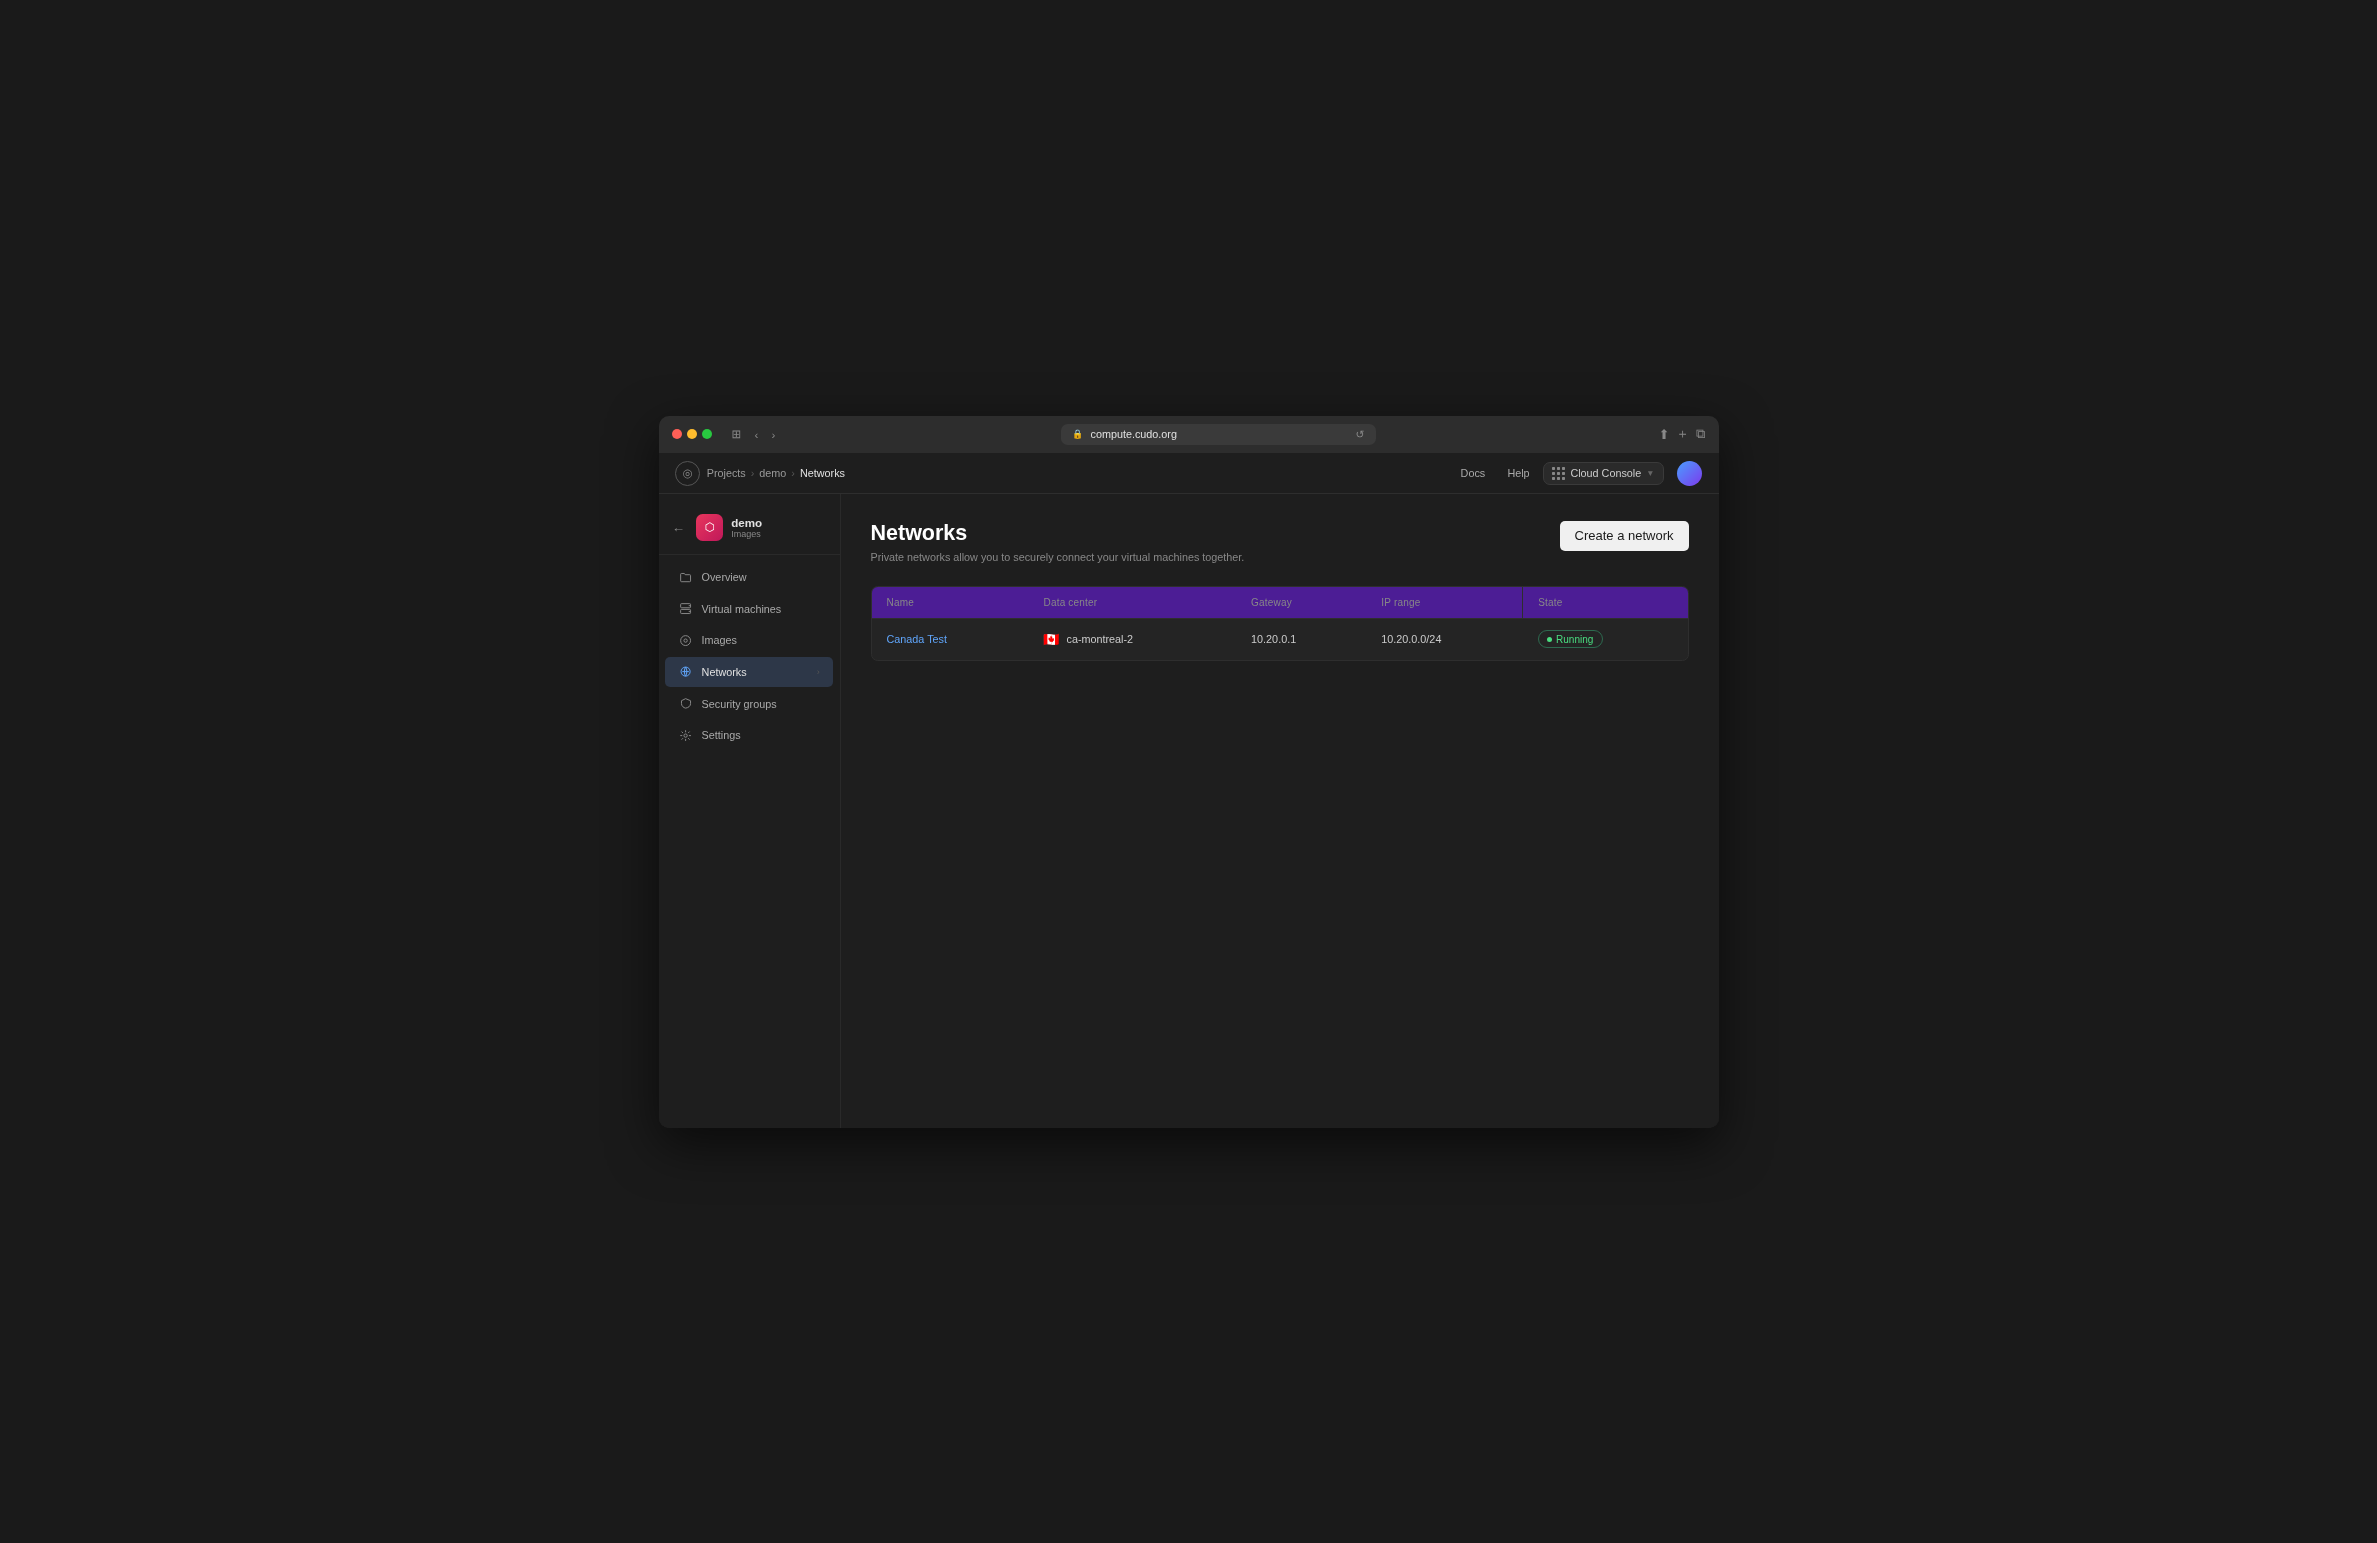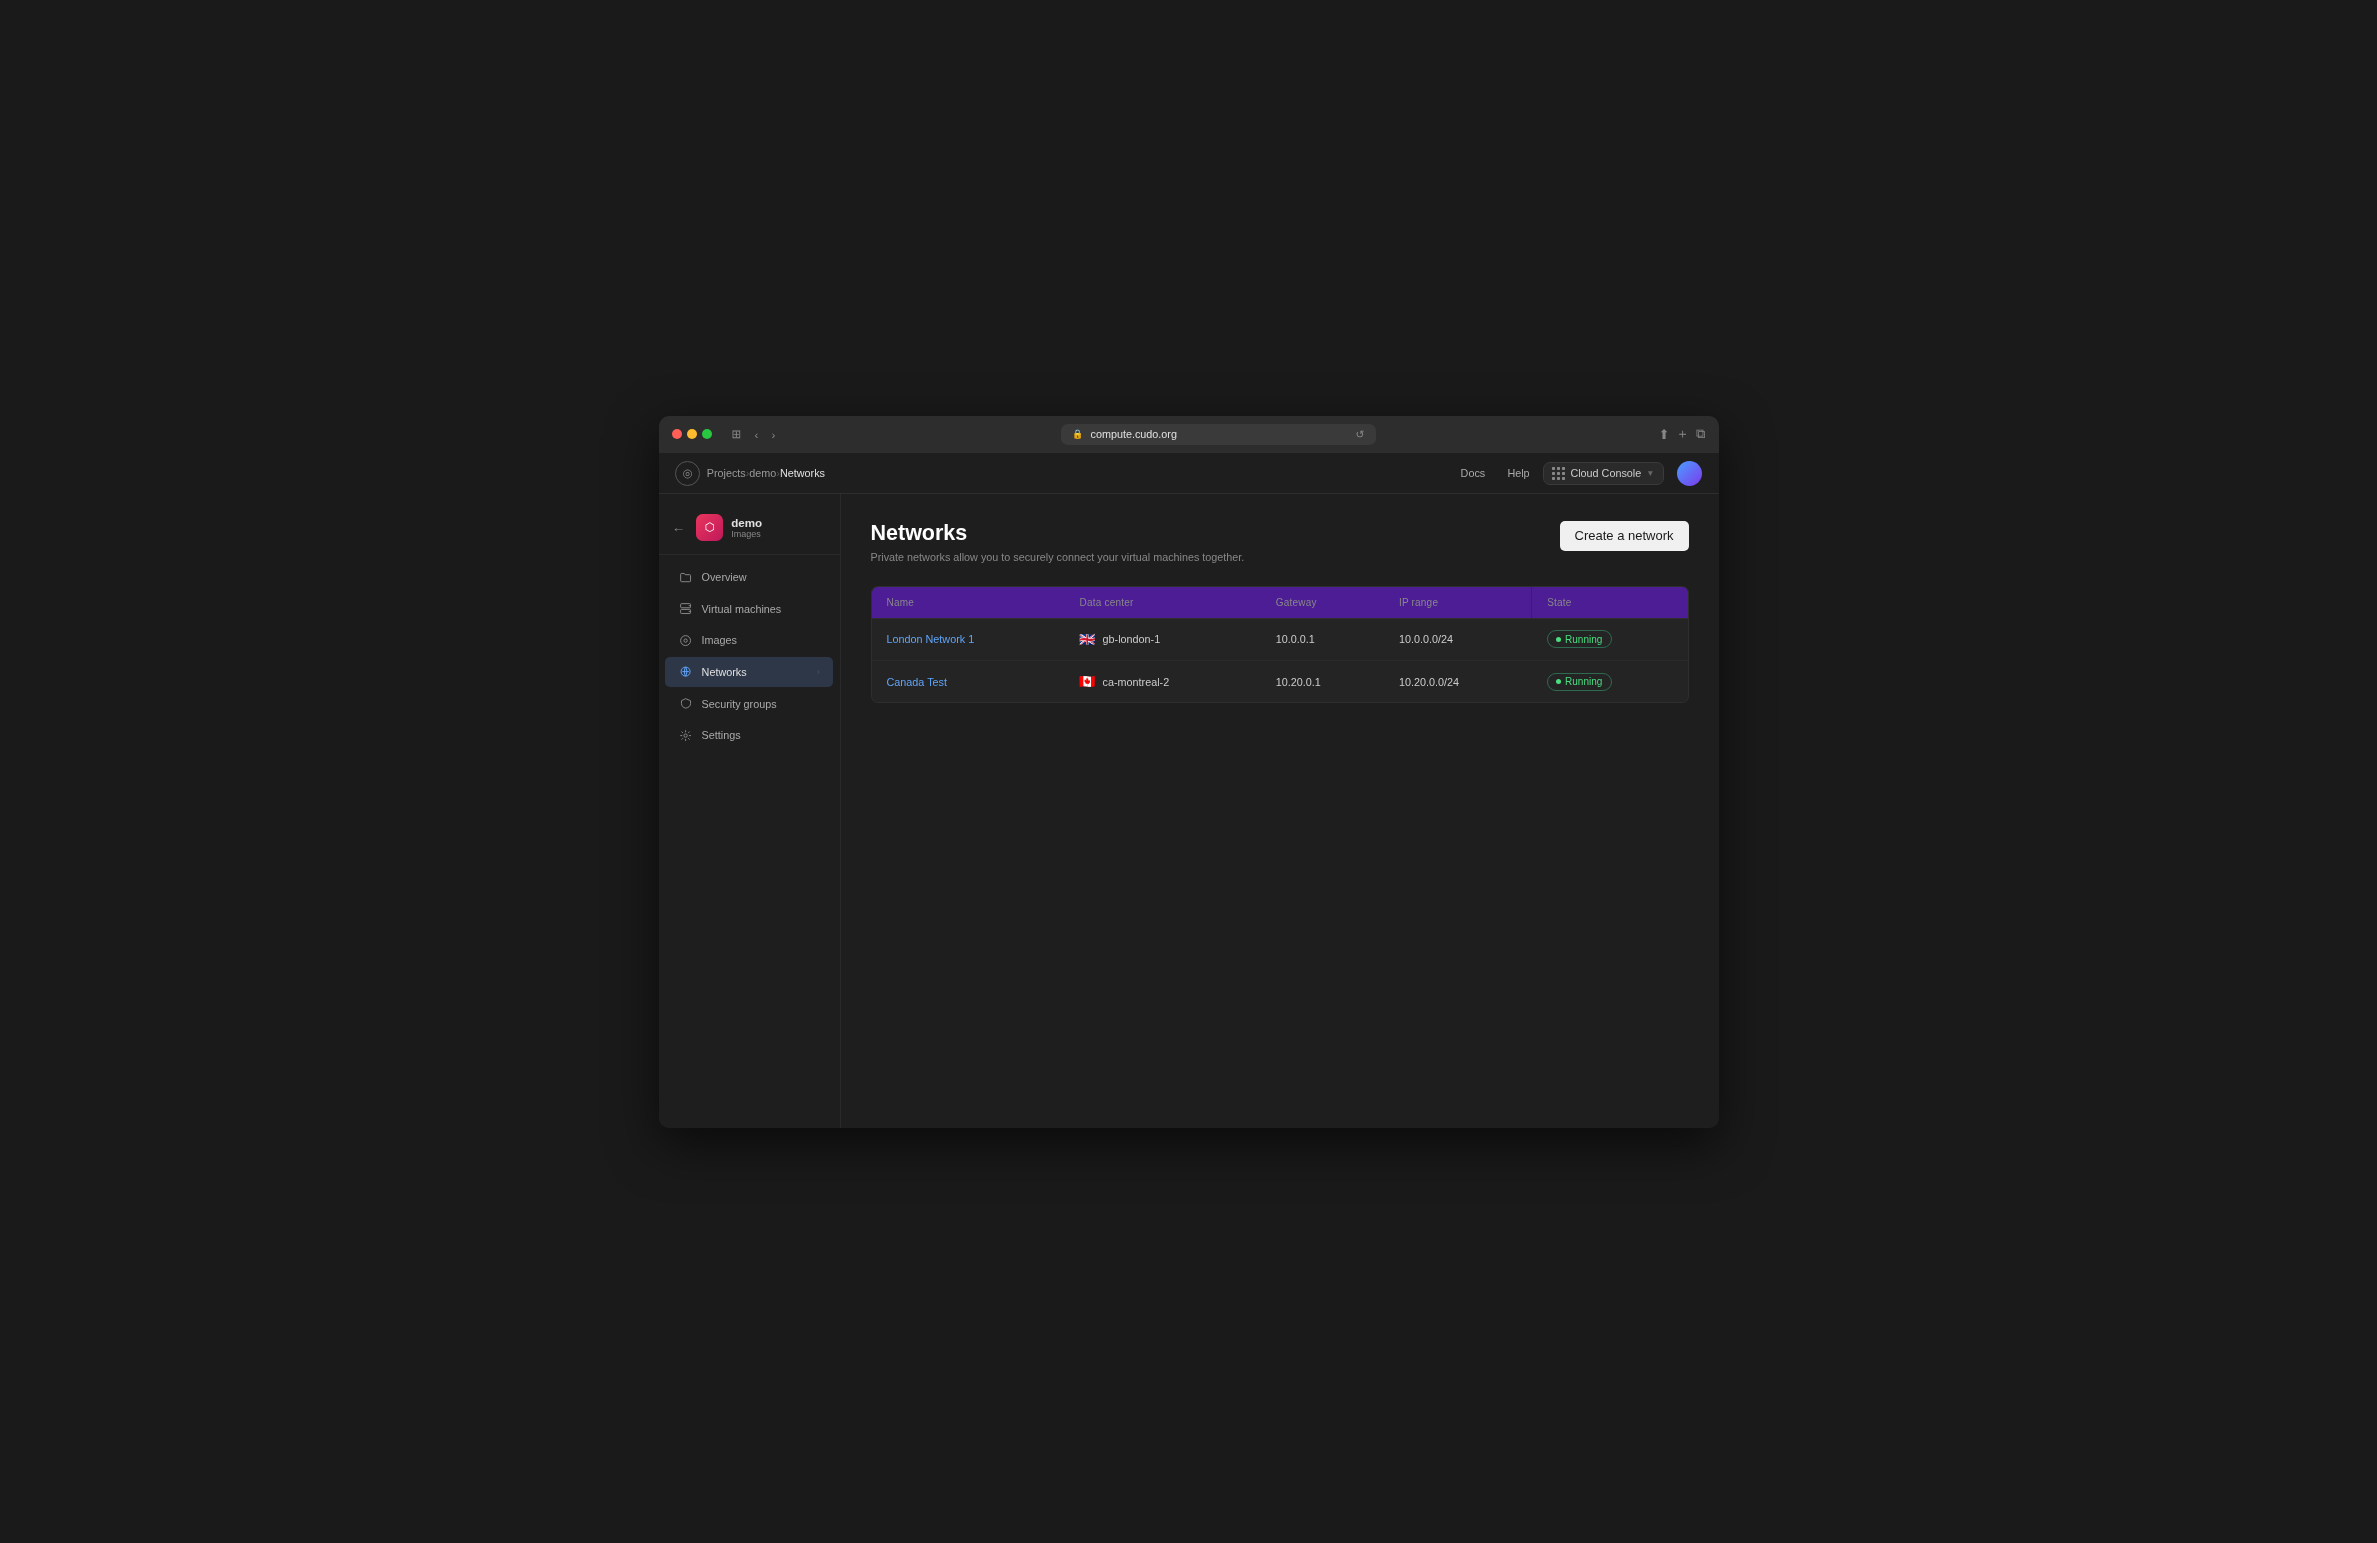--- a/index.html
+++ b/index.html
@@ -143,20 +143,21 @@
       display: flex;
       align-items: center;
       justify-content: center;
       color: #888;
       font-size: 11.6px;
     }
 
     .breadcrumb {
       display: flex;
       align-items: center;
+      gap: 5px;
       font-size: 10.8px;
       color: #999;
     }
 
     .breadcrumb .sep { color: #555; }
     .breadcrumb .current { color: #e0e0e0; }
     .breadcrumb a { color: #999; text-decoration: none; }
 
     .nav-actions {
       margin-left: auto;
@@ -592,39 +593,20 @@
             <thead>
               <tr>
                 <th>Name</th>
                 <th>Data center</th>
                 <th>Gateway</th>
                 <th>IP range</th>
                 <th class="table-right-border">State</th>
               </tr>
             </thead>
             <tbody id="table-body">
-            <tr>
-      <td>
-        <a href="#">London Network 1</a>
-      </td>
-      <td>
-        <div class="datacenter-cell">
-          <span class="flag">🇬🇧</span>
-          <span>gb-london-1</span>
-        </div>
-      </td>
-      <td>10.0.0.1</td>
-      <td>10.0.0.0/24</td>
-      <td>
-        <span class="status-badge">
-          <span class="status-dot"></span>
-          <span>Running</span>
-        </span>
-      </td>
-    </tr>
                 <tr>
       <td>
         <a href="#">Canada Test</a>
       </td>
       <td>
         <div class="datacenter-cell">
           <span class="flag">🇨🇦</span>
           <span>ca-montreal-2</span>
         </div>
       </td>

